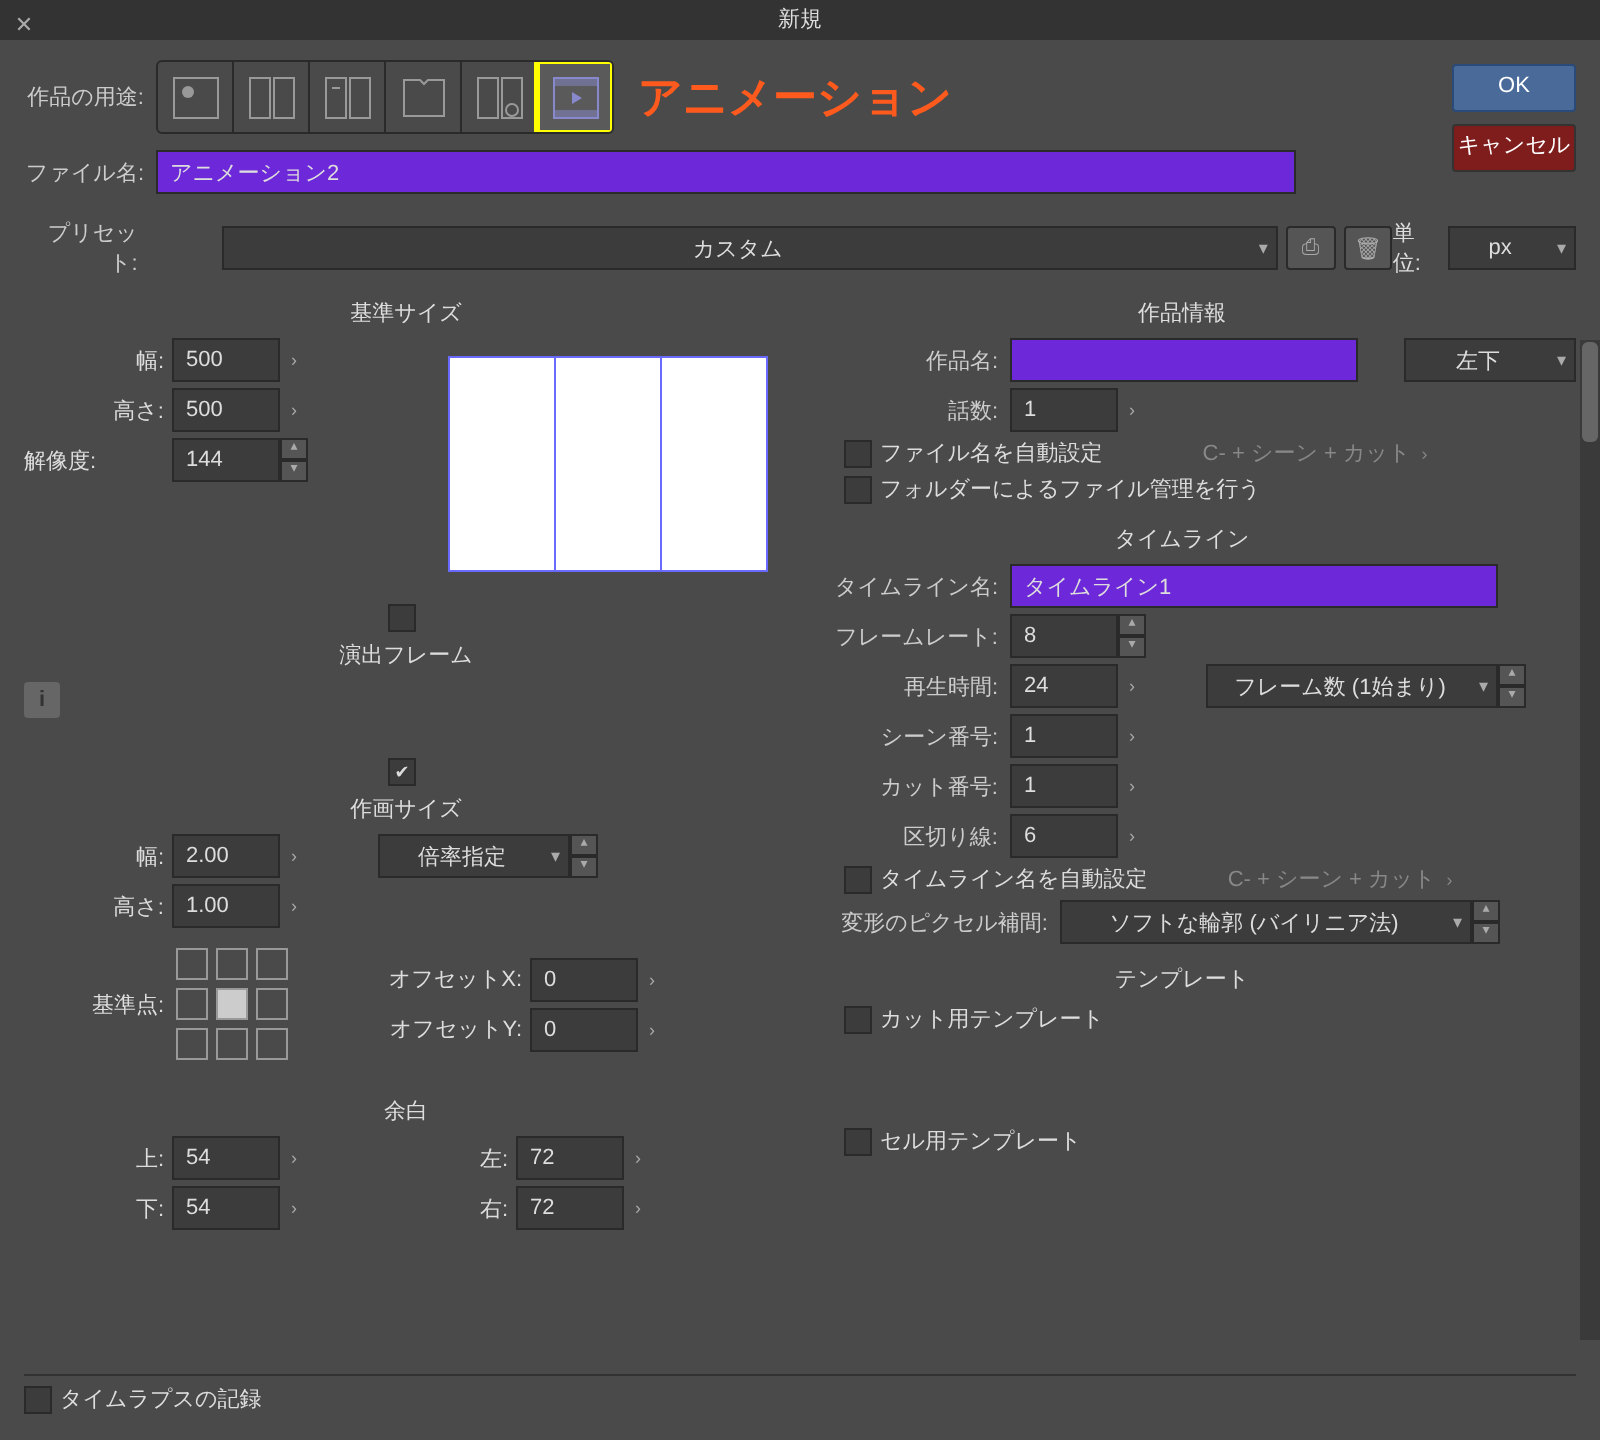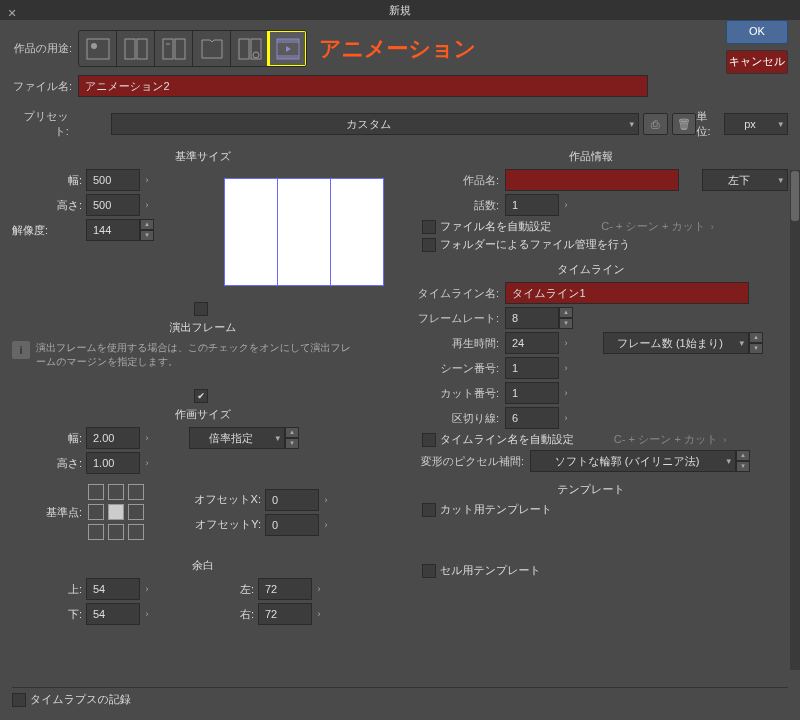--- a/index.html
+++ b/index.html
@@ -69,27 +69,27 @@
   border-radius: 2px;
   text-align: center;
   font-size: 11px;
   cursor: pointer;
 }
 .btn-ok { background: #4a6a9a; border: 1px solid #2a4a7a; width: 60px; }
 .btn-cancel { width: 60px; background: #7f1d1d;}
 .action-buttons {
   position: absolute;
   right: 12px;
-  top: 20px;
+  top: 32px;
   display: flex;
   flex-direction: column;
   gap: 6px;
 }
 .input-text {
-  background: #7f1d1d;
+  background: #6d28d9;
   border: 1px solid #2a2a2a;
   color: #ddd;
   height: 20px;
   padding: 0 6px;
   font-size: 11px;
 }
 .input-num {
   background: #3c3c3c;
   border: 1px solid #2a2a2a;
   color: #ddd;
@@ -316,21 +316,20 @@
         </div>
       </div>
 
       <div class="group-head" style="margin-top:16px;">
           <span class="check"></span>
           <span class="group-title">演出フレーム</span>
           <span class="group-line"></span>
         </div>
       <div style="display:flex;padding:4px 0;">
         <span class="info-icon">i</span>
-        <div style="font-size:10px;color:#aaa;width:320px;">演出フレームを使用する場合は、このチェックをオンにして演出フレームのマージンを指定します。</div>
       </div>
 
       <div class="group-head" style="margin-top:16px;">
           <span class="check checked"></span>
           <span class="group-title">作画サイズ</span>
           <span class="group-line"></span>
         </div>
       <div class="field-row">
           <div style="width:70px;text-align:right;padding-right:4px;">幅:</div>
           <input class="input-num" value="2.00" style="">

